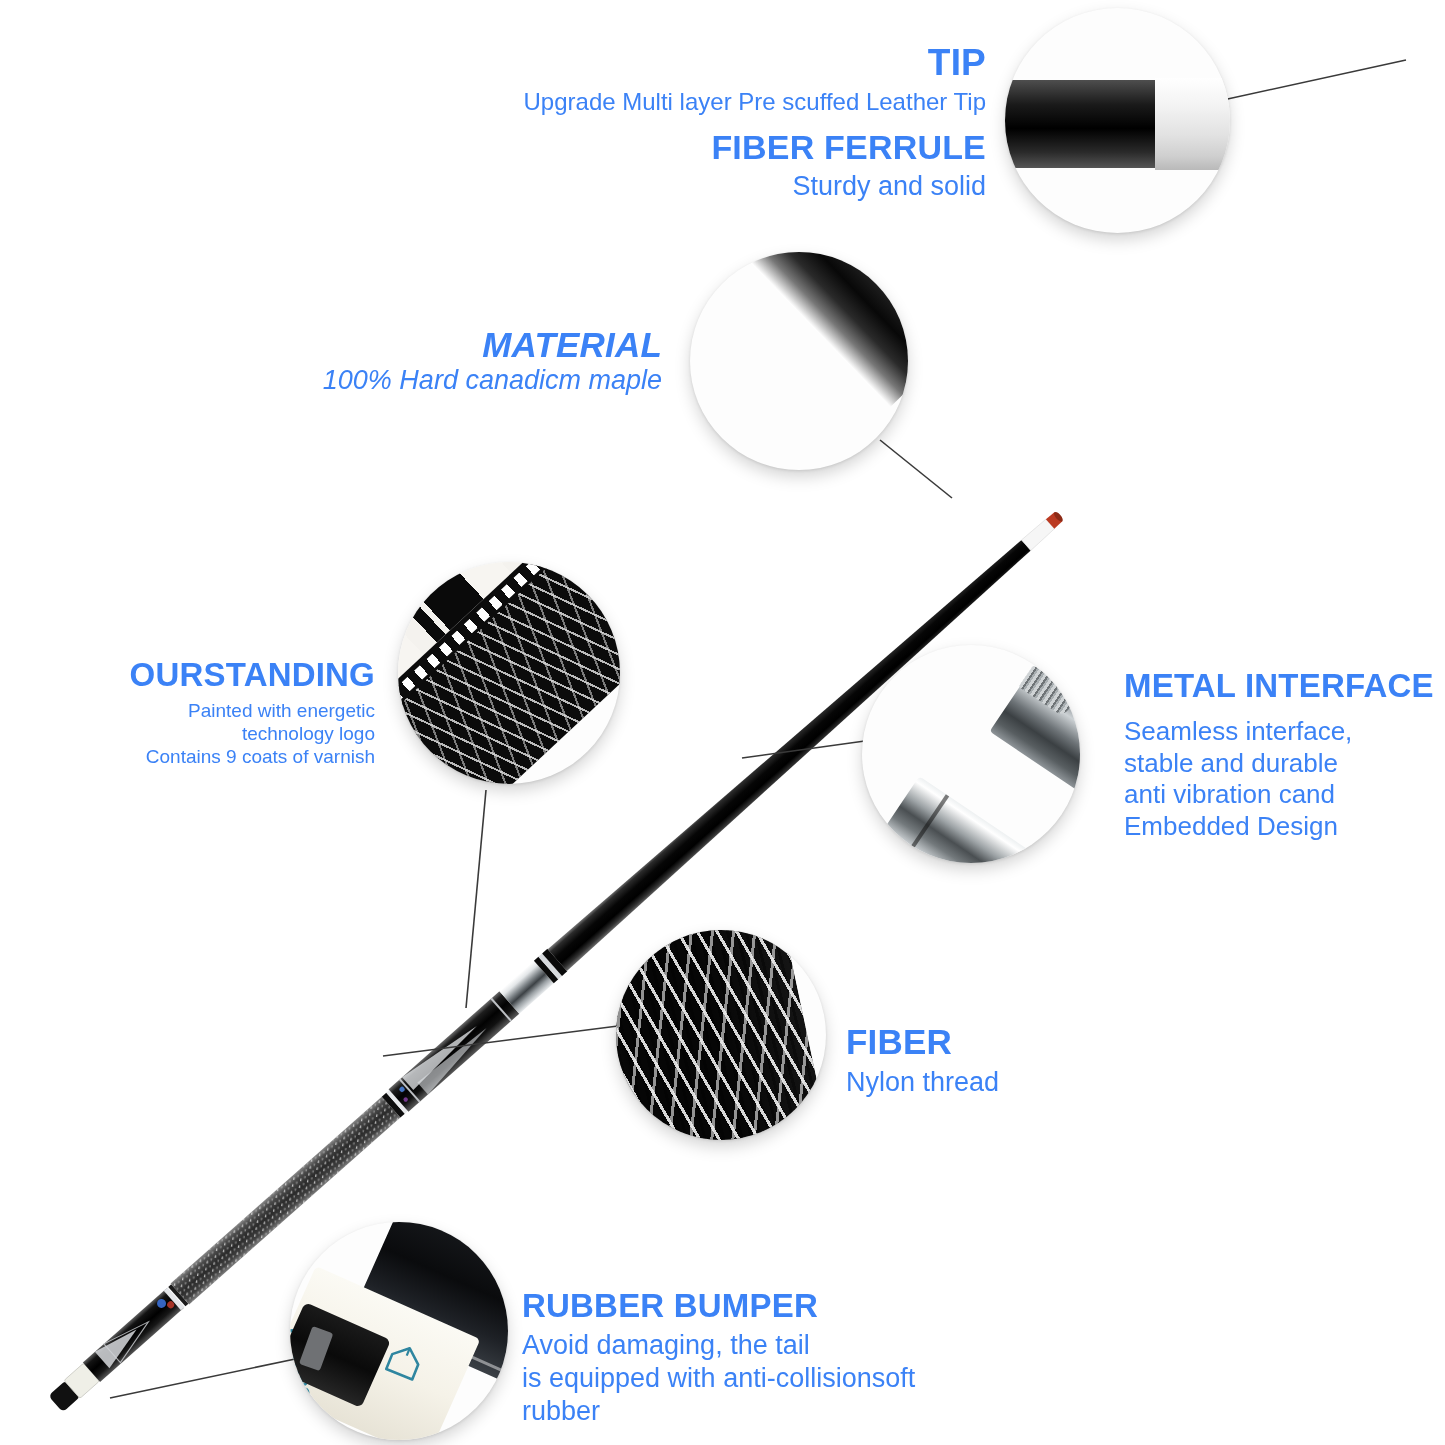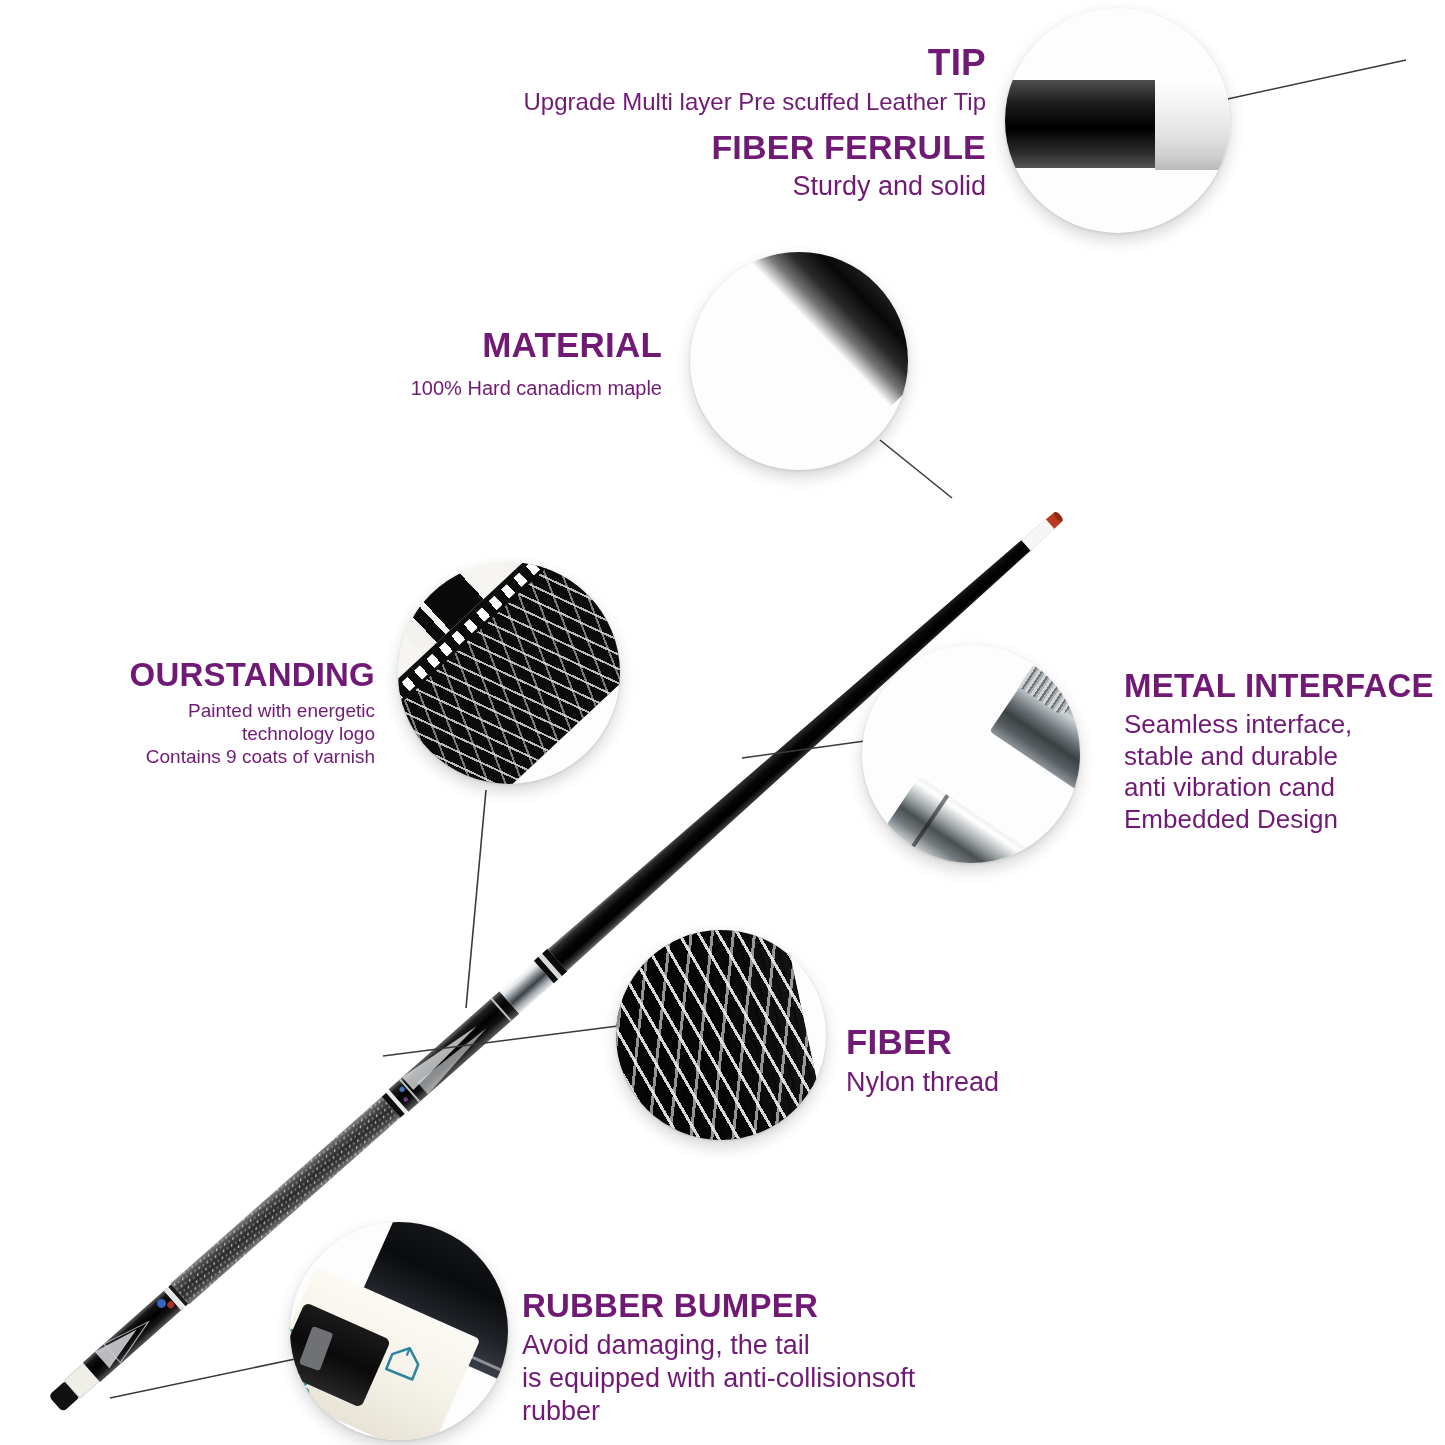--- a/index.html
+++ b/index.html
@@ -16,46 +16,46 @@
     position: relative;
     width: 1445px;
     height: 1445px;
     background: #ffffff;
     overflow: hidden;
   }
 
   
   .callout {
     position: absolute;
-    color: #701a75;
+    color: #3b82f6;
   }
   .callout .heading {
     font-weight: bold;
     letter-spacing: 0.2px;
     line-height: 1.12;
     white-space: nowrap;
   }
   .callout .body {
     line-height: 1.22;
     white-space: pre-line;
   }
   .align-right { text-align: right; }
   .align-left  { text-align: left; }
 
   
   .c-tip .heading      { font-size: 37px; }
   .c-tip .body         { font-size: 24px; margin-top: 4px; }
   .c-ferrule .heading  { font-size: 34px; }
   .c-ferrule .body     { font-size: 27px; margin-top: 4px; }
   .c-material .heading { font-size: 35px; }
-  .c-material .body    { font-size: 20px; margin-top: 12px; }
+  .c-material .body    { font-size: 27px; margin-top: 0; }
   .c-ours .heading     { font-size: 33px; }
   .c-ours .body        { font-size: 19px; margin-top: 5px; }
   .c-metal .heading    { font-size: 33px; }
-  .c-metal .body       { font-size: 26px; margin-top: 4px; }
+  .c-metal .body       { font-size: 26px; margin-top: 11px; }
   .c-wrap .heading     { font-size: 35px; }
   .c-wrap .body        { font-size: 27px; margin-top: 5px; }
   .c-bumper .heading   { font-size: 33px; }
   .c-bumper .body      { font-size: 27px; margin-top: 4px; }
 
   
   .bubble {
     position: absolute;
     border-radius: 50%;
     overflow: hidden;
@@ -485,21 +485,21 @@
   <div class="callout c-tip align-right" style="left:420px; top:42px; width:566px;">
     <div class="heading">TIP</div>
     <div class="body">Upgrade Multi layer Pre scuffed Leather Tip</div>
   </div>
 
   <div class="callout c-ferrule align-right" style="left:420px; top:128px; width:566px;">
     <div class="heading">FIBER FERRULE</div>
     <div class="body">Sturdy and solid</div>
   </div>
 
-  <div class="callout c-material align-right" style="left:110px; top:325px; width:552px;">
+  <div class="callout c-material align-right" style="left:110px; top:325px; width:552px;font-style:italic;">
     <div class="heading">MATERIAL</div>
     <div class="body">100% Hard canadicm maple</div>
   </div>
 
   <div class="callout c-ours align-right" style="left:30px; top:620px; width:345px;margin-top:37px;">
     <div class="heading">OURSTANDING</div>
     <div class="body">Painted with energetic
 technology logo
 Contains 9 coats of varnish</div>
   </div>

